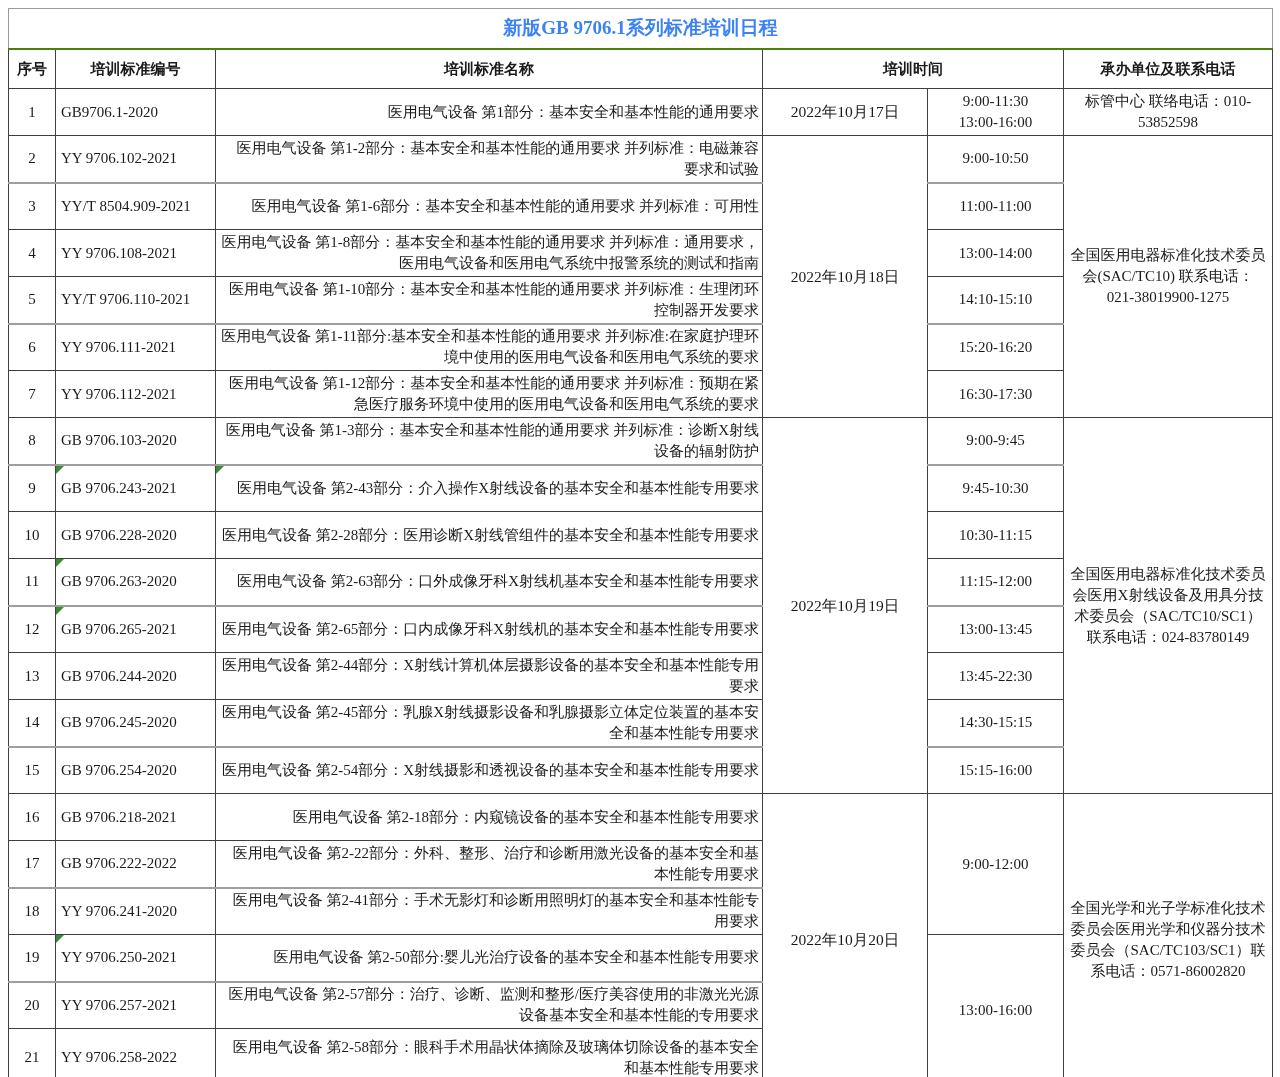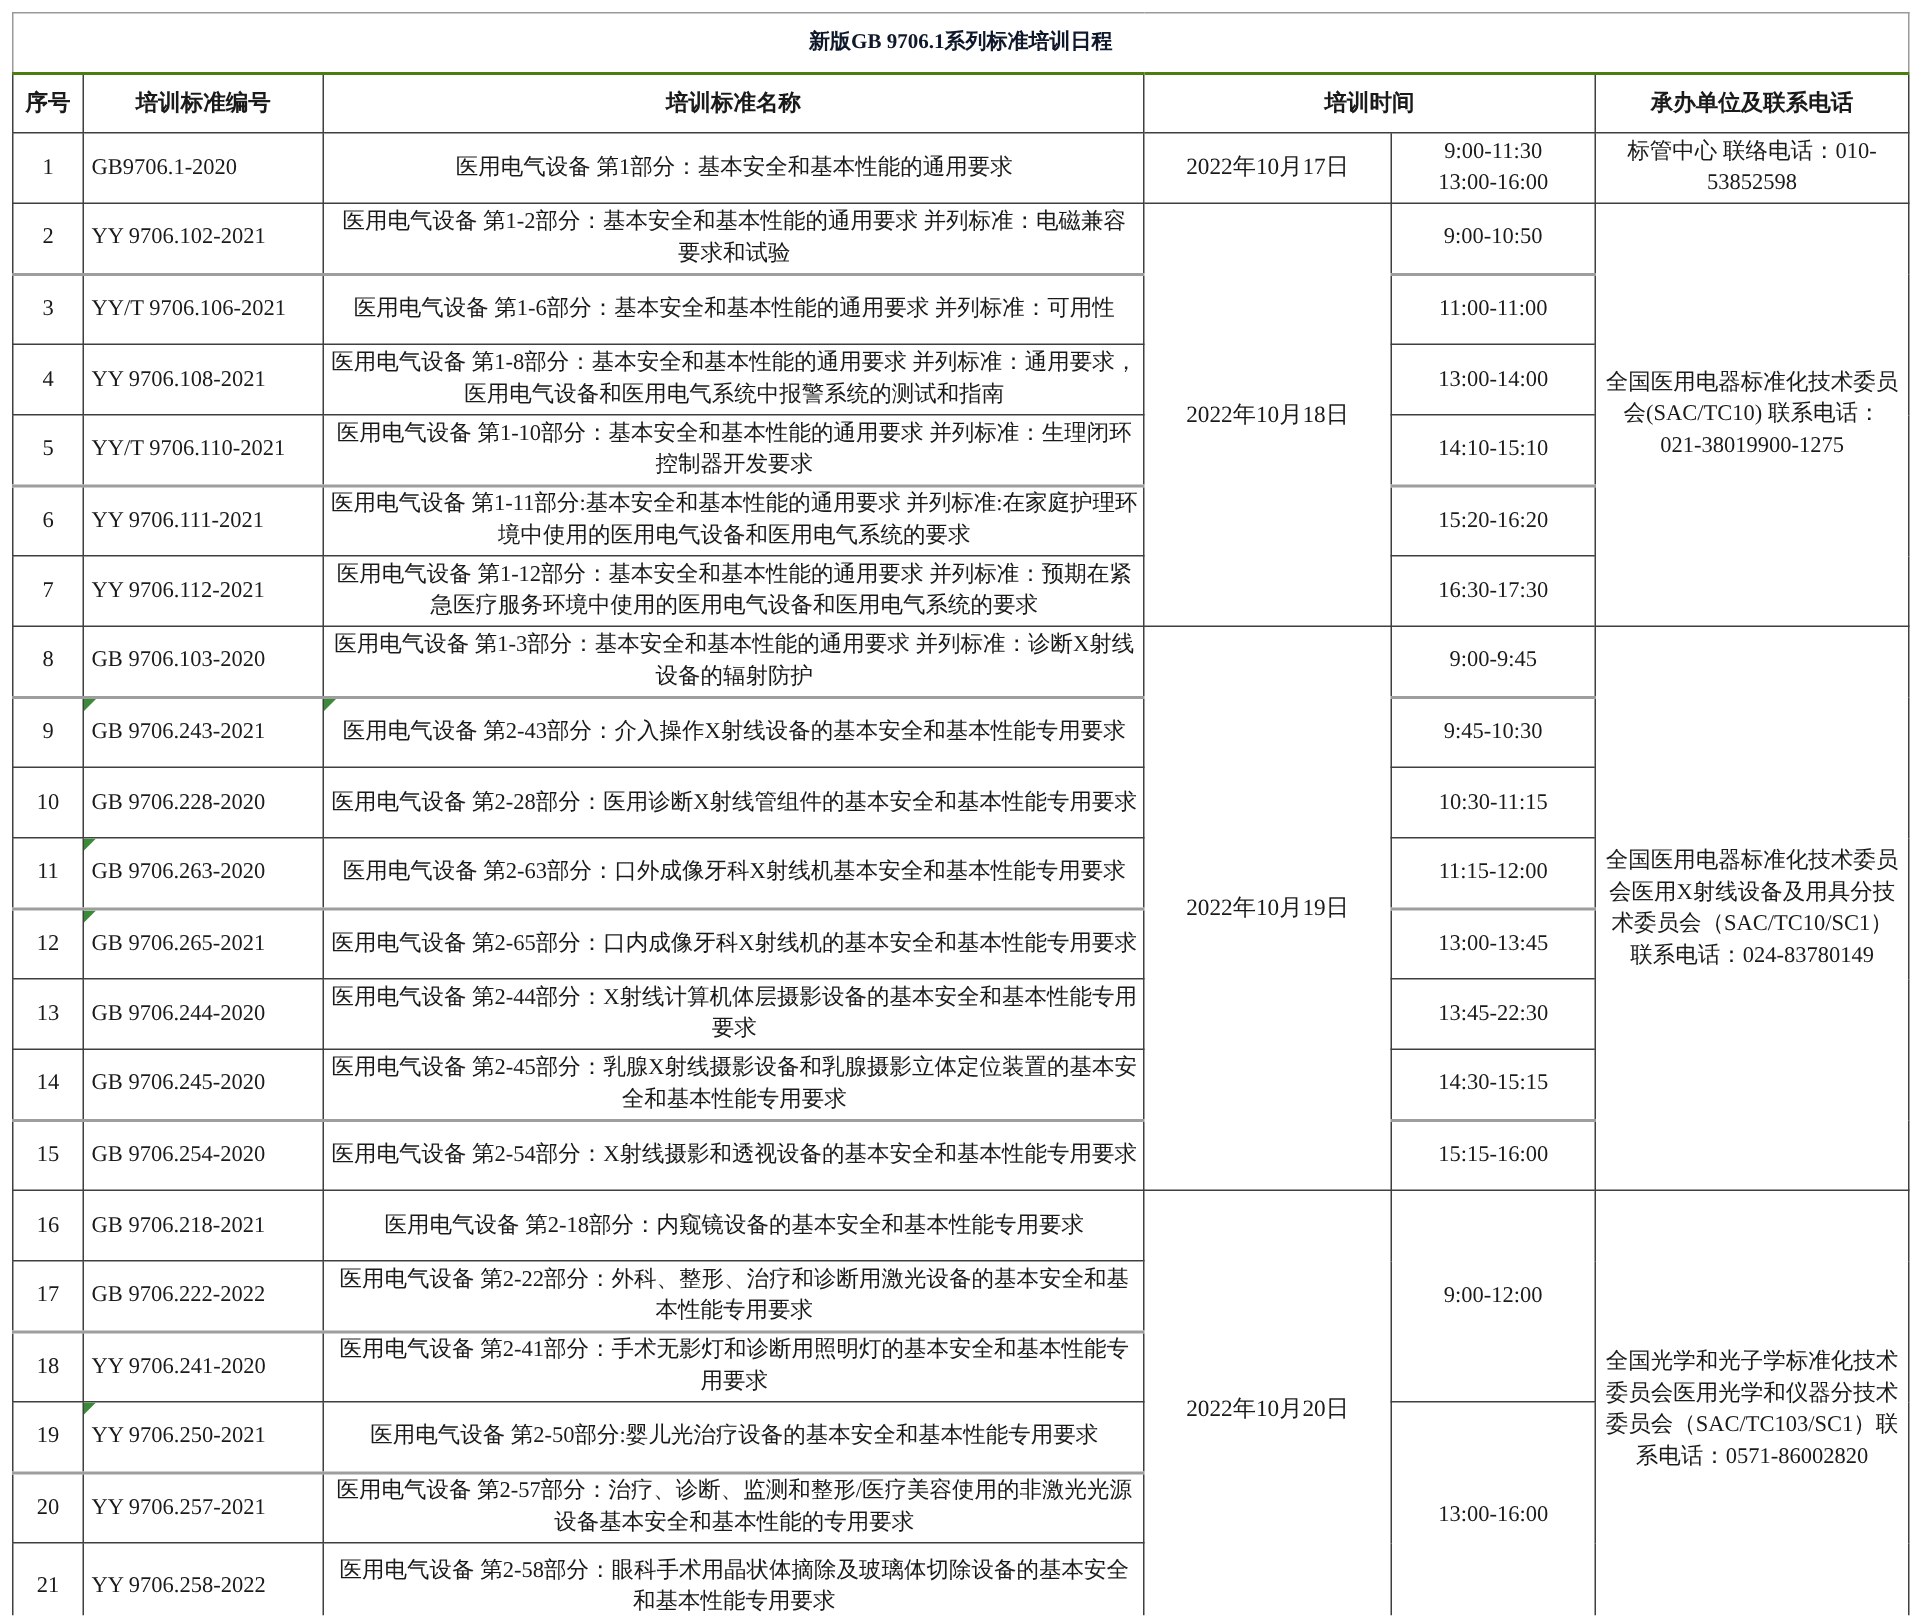--- a/index.html
+++ b/index.html
@@ -24,33 +24,33 @@
     line-height:1.4;
     vertical-align:middle;
     overflow:hidden;
     position:relative;
     font-weight:normal;
   }
   tr.title-row td{
     border:1px solid #9a9a9a;border-bottom:none;
     height:37px;
     text-align:center;
-    font-size:14px;font-weight:bold;
-    color:#0f172a;
+    font-size:19px;font-weight:bold;
+    color:#3b82f6;
   }
   tr.header-row th{
     height:36px;
     text-align:center;
     font-weight:bold;
     border-top:2px solid #4d7c0f;
   }
   tbody tr{height:47px;}
   .cell-no{text-align:center;}
   .cell-code{text-align:left;}
-  .cell-name{text-align:center;padding-left:4px;padding-right:3px;}
+  .cell-name{text-align:right;padding-left:4px;padding-right:3px;}
   .cell-date{text-align:center;font-size:15.5px;}
   .cell-time{text-align:center;padding-left:5px;white-space:pre-line;}
   .cell-org{text-align:center;padding:0 5px;margin-left:12px;}
   tr.thick-top td{border-top:2px solid #9e9e9e;}
   .corner-marker{
     position:absolute;top:0;left:0;
     width:0;height:0;
     border-top:8px solid #3a8a3a;
     border-right:8px solid transparent;
   }
@@ -93,21 +93,21 @@
         <tr>
           <td class="cell-no">2</td>
           <td class="cell-code">YY 9706.102-2021</td>
           <td class="cell-name">医用电气设备 第1-2部分：基本安全和基本性能的通用要求 并列标准：电磁兼容 要求和试验</td>
           <td class="cell-date" rowspan="6">2022年10月18日</td>
           <td class="cell-time">9:00-10:50</td>
           <td class="cell-org" rowspan="6">全国医用电器标准化技术委员会(SAC/TC10) 联系电话：021-38019900-1275</td>
         </tr>
         <tr class="thick-top">
           <td class="cell-no">3</td>
-          <td class="cell-code">YY/T 9706.106-2021</td>
+          <td class="cell-code">YY/T 8504.909-2021</td>
           <td class="cell-name">医用电气设备 第1-6部分：基本安全和基本性能的通用要求 并列标准：可用性</td>
           <td class="cell-time">11:00-11:00</td>
         </tr>
         <tr>
           <td class="cell-no">4</td>
           <td class="cell-code">YY 9706.108-2021</td>
           <td class="cell-name">医用电气设备 第1-8部分：基本安全和基本性能的通用要求 并列标准：通用要求，医用电气设备和医用电气系统中报警系统的测试和指南</td>
           <td class="cell-time">13:00-14:00</td>
         </tr>
         <tr>

